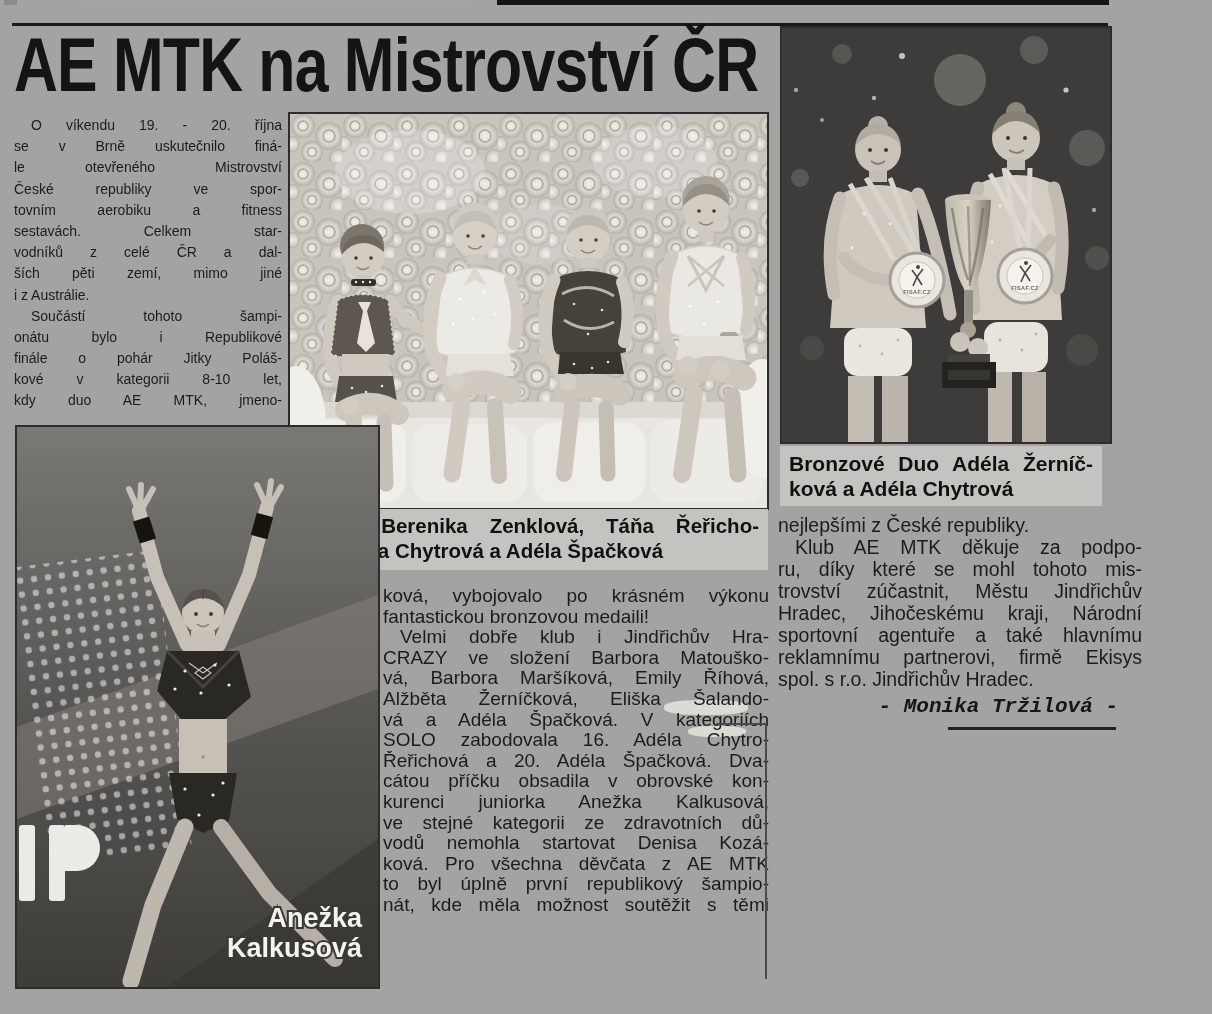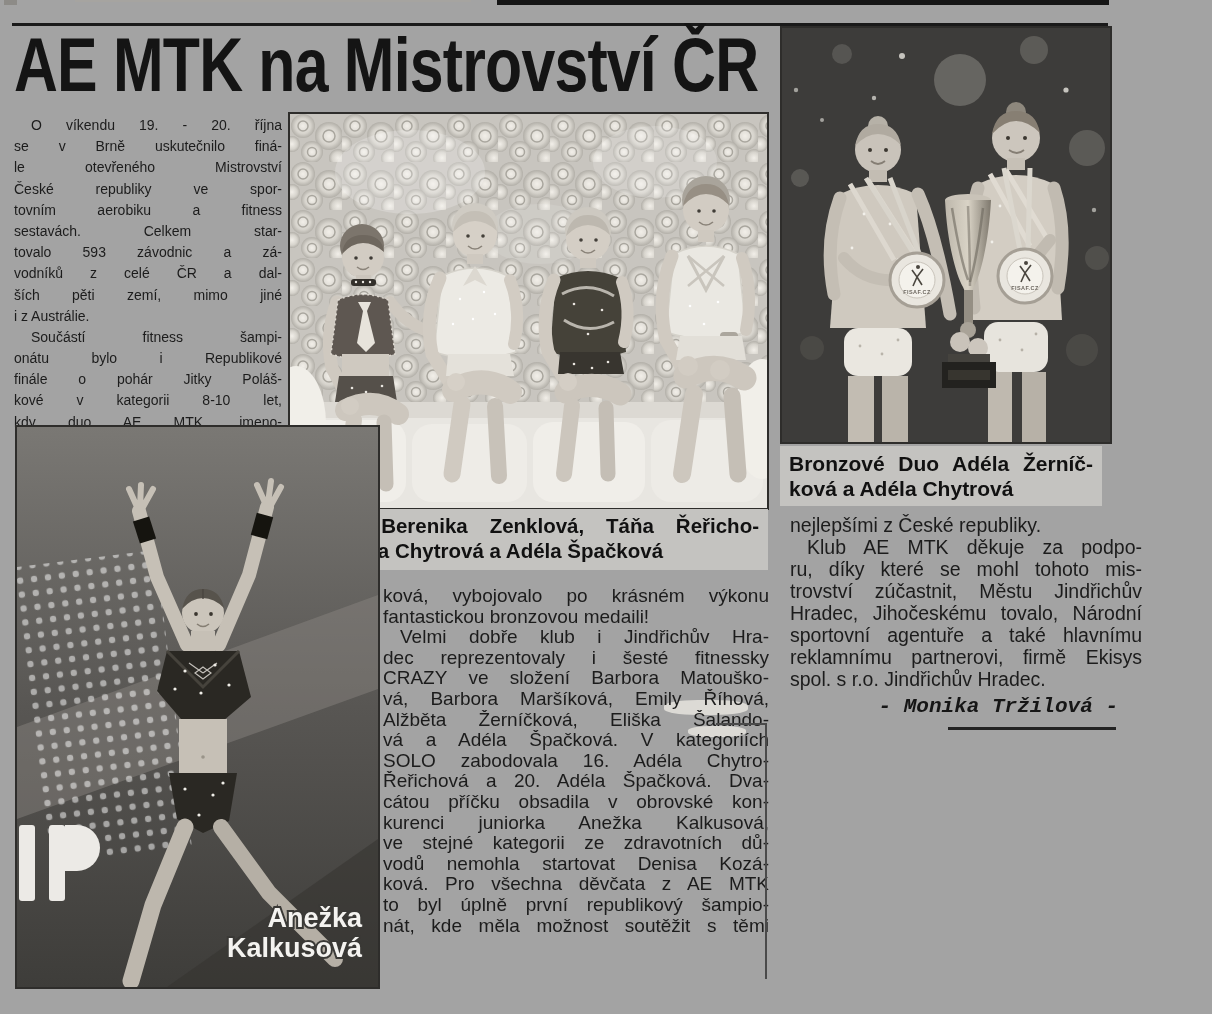--- a/index.html
+++ b/index.html
@@ -28,21 +28,21 @@
     text-align:justify;text-align-last:justify;
     overflow:hidden;white-space:nowrap;
   }
   .tline.indent{text-indent:17px;}
   .tline.para-end{text-align-last:left;}
   #col-left{left:14px;top:115px;width:268px;font-size:14px;}
   #col-left .tline{height:21.2px;line-height:21.4px;}
   #col-middle{left:383px;top:586px;width:386px;font-size:19px;}
   #col-middle .tline{height:20.6px;line-height:20.8px;}
   #col-right{left:778px;top:514px;width:364px;font-size:19.5px;}
-  #col-right .tline{height:22px;line-height:22.2px;margin-left:12px;}
+  #col-right .tline{height:22px;line-height:22.2px;}
   .byline{
     text-align:right;font-weight:bold;font-style:italic;
     font-size:21px;margin-top:5px;padding-right:24px;color:#161616;font-family:Liberation Mono, monospace;
   }
   #byline-rule{position:absolute;left:948px;top:727px;width:168px;height:3px;background:#232323;}
   
   #col-divider-v{position:absolute;left:765px;top:723px;width:2px;height:256px;background:#4a4a4a;}
   #col-divider-h{position:absolute;left:716px;top:723px;width:50px;height:2px;background:#4a4a4a;}
   
   .caption{
@@ -71,36 +71,34 @@
   <div id="headline-rule"></div>
   <h1 id="headline">AE MTK na Mistrovství ČR</h1>
 
   <div id="col-left" class="col">
       <div class="tline indent">O víkendu 19. - 20. října</div>
       <div class="tline">se v Brně uskutečnilo finá-</div>
       <div class="tline">le otevřeného Mistrovství</div>
       <div class="tline">České republiky ve spor-</div>
       <div class="tline">tovním aerobiku a fitness</div>
       <div class="tline">sestavách. Celkem star-</div>
-      <div class="tline">tovalo 593 závodnic a zá-</div>
       <div class="tline">vodníků z celé ČR a dal-</div>
       <div class="tline">ších pěti zemí, mimo jiné</div>
       <div class="tline para-end">i z Austrálie.</div>
-      <div class="tline indent">Součástí fitness šampi-</div>
+      <div class="tline indent">Součástí tohoto šampi-</div>
       <div class="tline">onátu bylo i Republikové</div>
       <div class="tline">finále o pohár Jitky Poláš-</div>
       <div class="tline">kové v kategorii 8-10 let,</div>
       <div class="tline">kdy duo AE MTK, jmeno-</div>
     </div>
 
   <div id="col-middle" class="col">
       <div class="tline">ková, vybojovalo po krásném výkonu</div>
       <div class="tline para-end">fantastickou bronzovou medaili!</div>
       <div class="tline indent">Velmi dobře klub i Jindřichův Hra-</div>
-      <div class="tline">dec reprezentovaly i šesté fitnessky</div>
       <div class="tline">CRAZY ve složení Barbora Matouško-</div>
       <div class="tline">vá, Barbora Maršíková, Emily Říhová,</div>
       <div class="tline">Alžběta Žerníčková, Eliška Šalando-</div>
       <div class="tline">vá a Adéla Špačková. V kategoriích</div>
       <div class="tline">SOLO zabodovala 16. Adéla Chytro-</div>
       <div class="tline">Řeřichová a 20. Adéla Špačková. Dva-</div>
       <div class="tline">cátou příčku obsadila v obrovské kon-</div>
       <div class="tline">kurenci juniorka Anežka Kalkusová,</div>
       <div class="tline">ve stejné kategorii ze zdravotních dů-</div>
       <div class="tline">vodů nemohla startovat Denisa Kozá-</div>
@@ -108,21 +106,21 @@
       <div class="tline">to byl úplně první republikový šampio-</div>
       <div class="tline">nát, kde měla možnost soutěžit s těmi</div>
     </div>
 
   <div id="col-right" class="col">
     <div>
         <div class="tline para-end">nejlepšími z České republiky.</div>
         <div class="tline indent">Klub AE MTK děkuje za podpo-</div>
         <div class="tline">ru, díky které se mohl tohoto mis-</div>
         <div class="tline">trovství zúčastnit, Městu Jindřichův</div>
-        <div class="tline">Hradec, Jihočeskému tovalo, Národní</div>
+        <div class="tline">Hradec, Jihočeskému kraji, Národní</div>
         <div class="tline">sportovní agentuře a také hlavnímu</div>
         <div class="tline">reklamnímu partnerovi, firmě Ekisys</div>
         <div class="tline para-end">spol. s r.o. Jindřichův Hradec.</div>
       </div>
     <div class="byline">- Monika Tržilová -</div>
   </div>
   <div id="byline-rule"></div>
 
   <div id="col-divider-v"></div>
   <div id="col-divider-h"></div>

